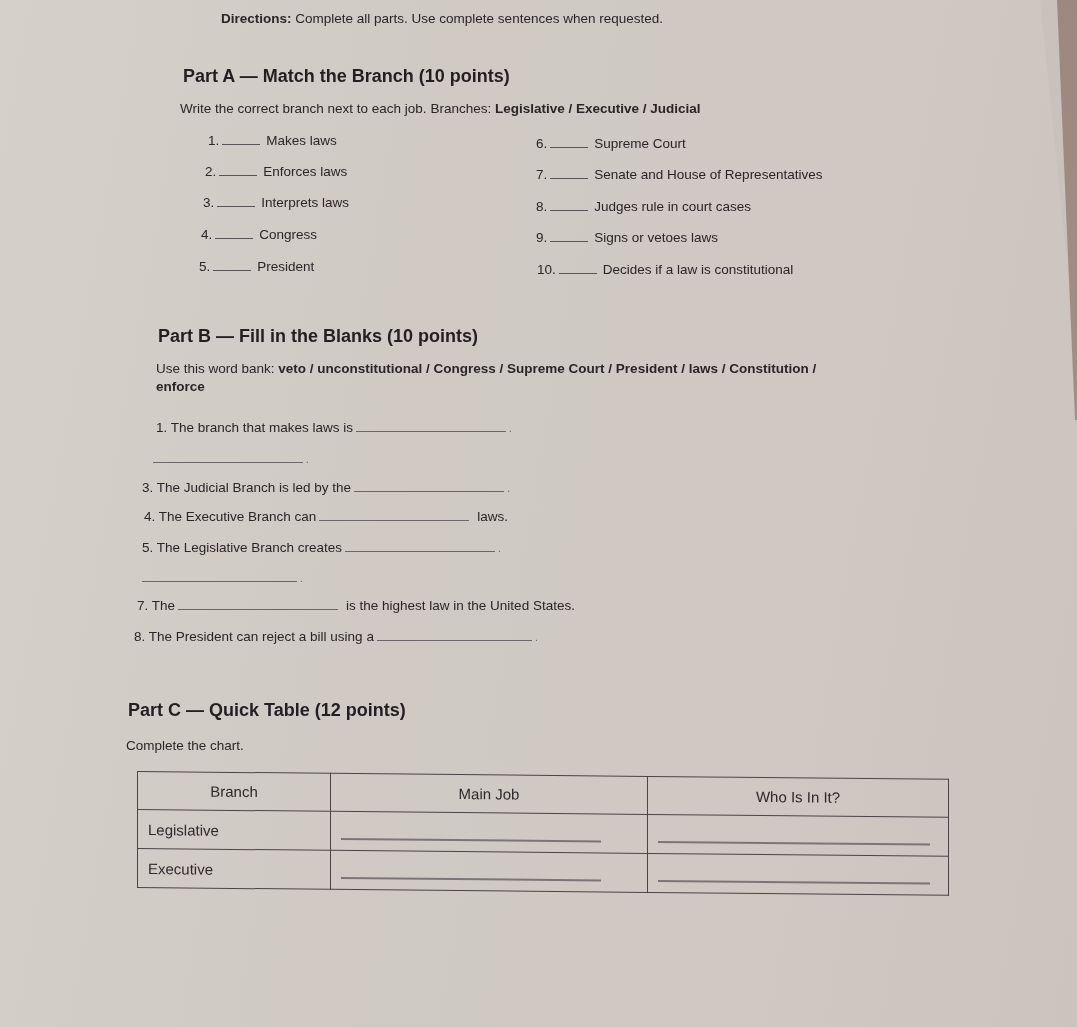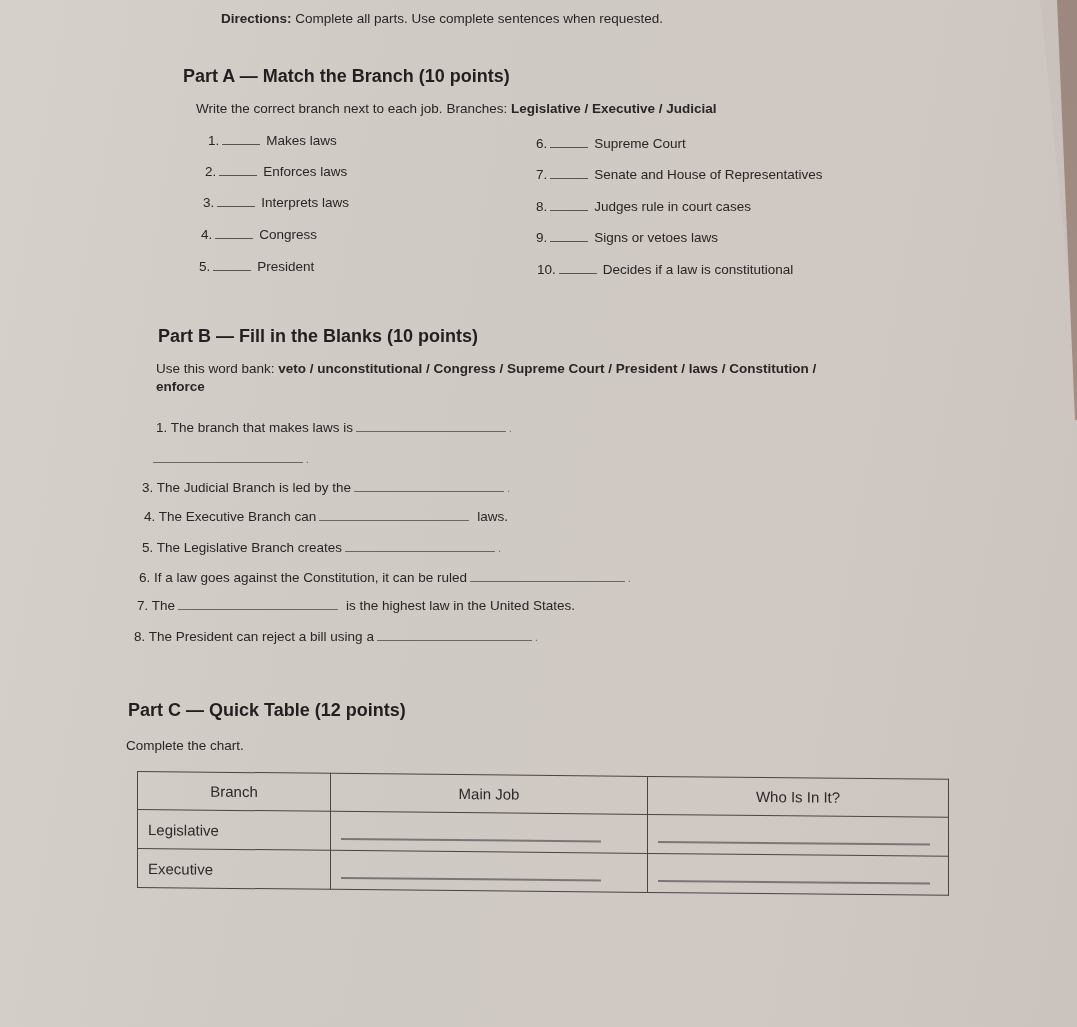--- a/index.html
+++ b/index.html
@@ -91,21 +91,21 @@
 
 <div class="paper"></div>
 <div class="edge"></div>
 
 <div class="abs directions">
   <b>Directions:</b>
   <span>Complete all parts. Use complete sentences when requested.</span>
 </div>
 
 <div class="abs part-title" style="left:183px; top:66px;">Part A — Match the Branch (10 points)</div>
-<div class="abs instr" style="left:180px; top:101px;margin-left:16px;">
+<div class="abs instr" style="left:180px; top:101px;">
   <span>Write the correct branch next to each job. Branches:</span>
   <b>Legislative / Executive / Judicial</b>
 </div>
 
 <div class="abs match-item" style="left:208px; top:132px;">
   <span class="num">1.</span>
   <span class="blank-short"></span>
   <span>Makes laws</span>
 </div>
 <div class="abs match-item" style="left:205px; top:163px;">
@@ -182,21 +182,20 @@
   <span>4. The Executive Branch can</span>
   <span class="blank-long" style="width:150px; margin-right:8px;"></span>
   <span>laws.</span>
 </div>
 <div class="abs fill-item" style="left:142px; top:539px;">
   <span>5. The Legislative Branch creates</span>
   <span class="blank-long" style="width:150px;"></span>
   <span class="end-mark">.</span>
 </div>
 <div class="abs fill-item" style="left:139px; top:569px;">
-  <span>6. If a law goes against the Constitution, it can be ruled</span>
   <span class="blank-long" style="width:155px;"></span>
   <span class="end-mark">.</span>
 </div>
 <div class="abs fill-item" style="left:137px; top:597px;">
   <span>7. The</span>
   <span class="blank-long" style="width:160px; margin-right:8px;"></span>
   <span>is the highest law in the United States.</span>
 </div>
 <div class="abs fill-item" style="left:134px; top:628px;">
   <span>8. The President can reject a bill using a</span>

